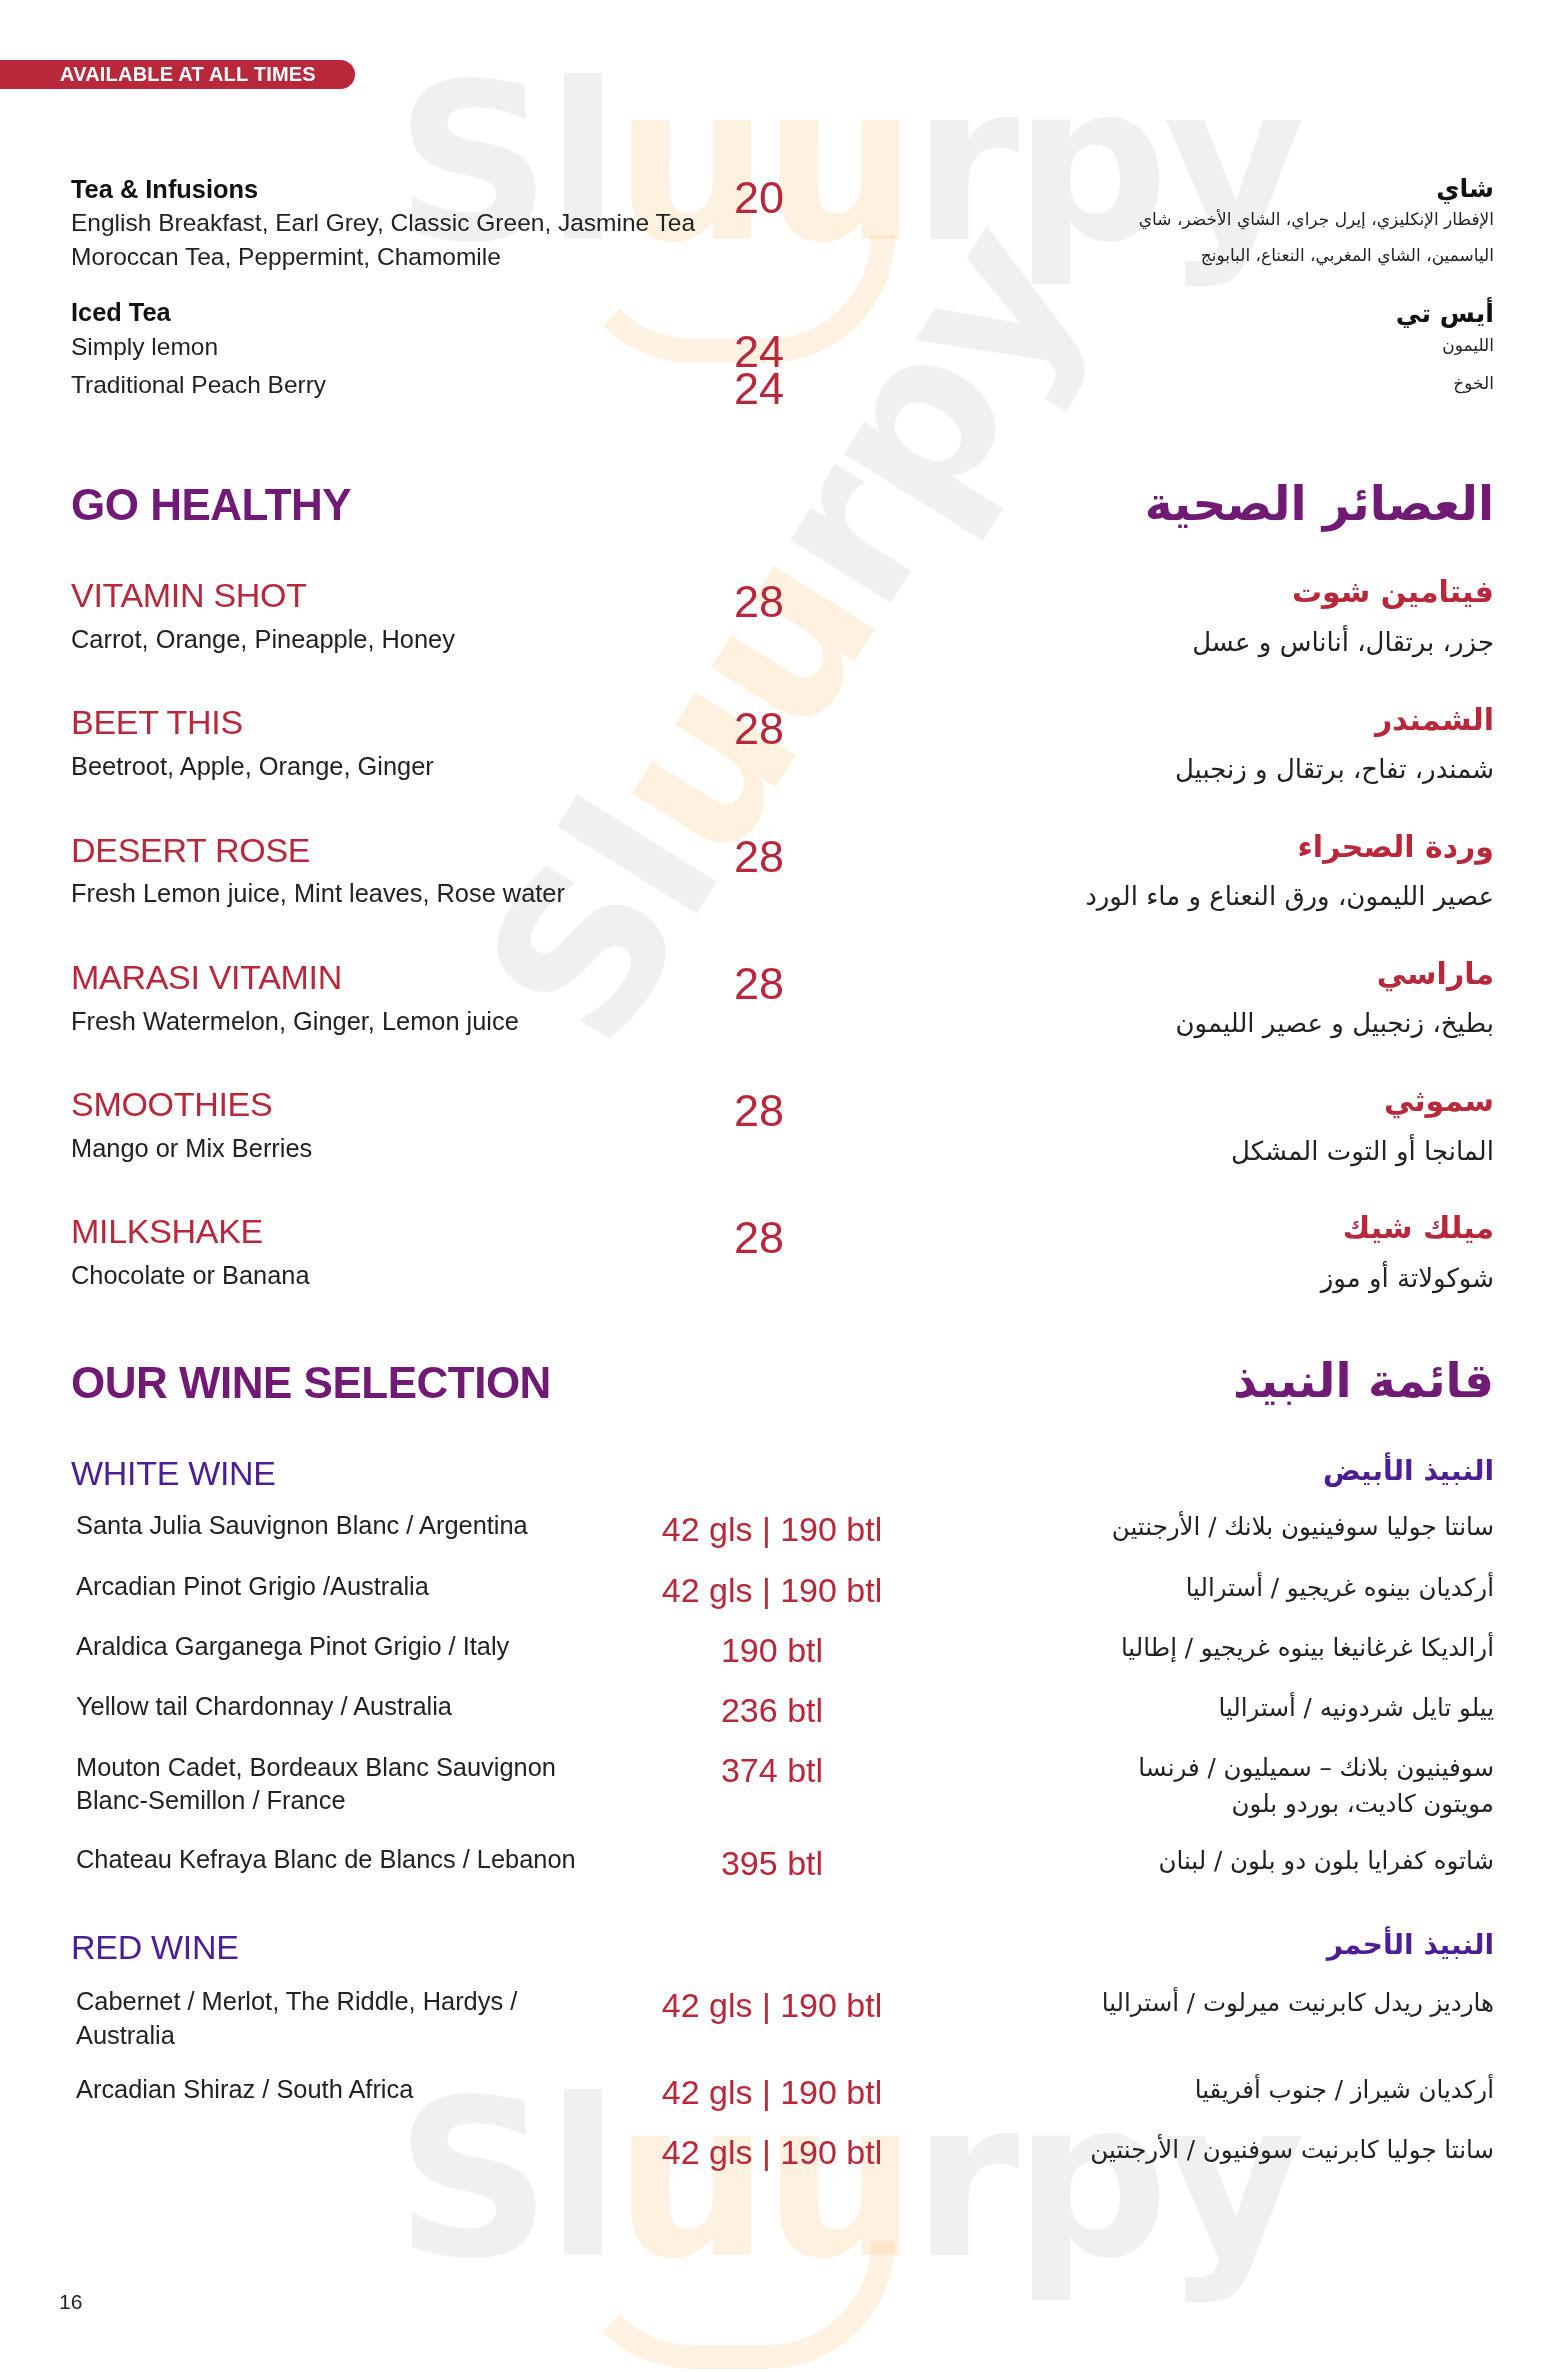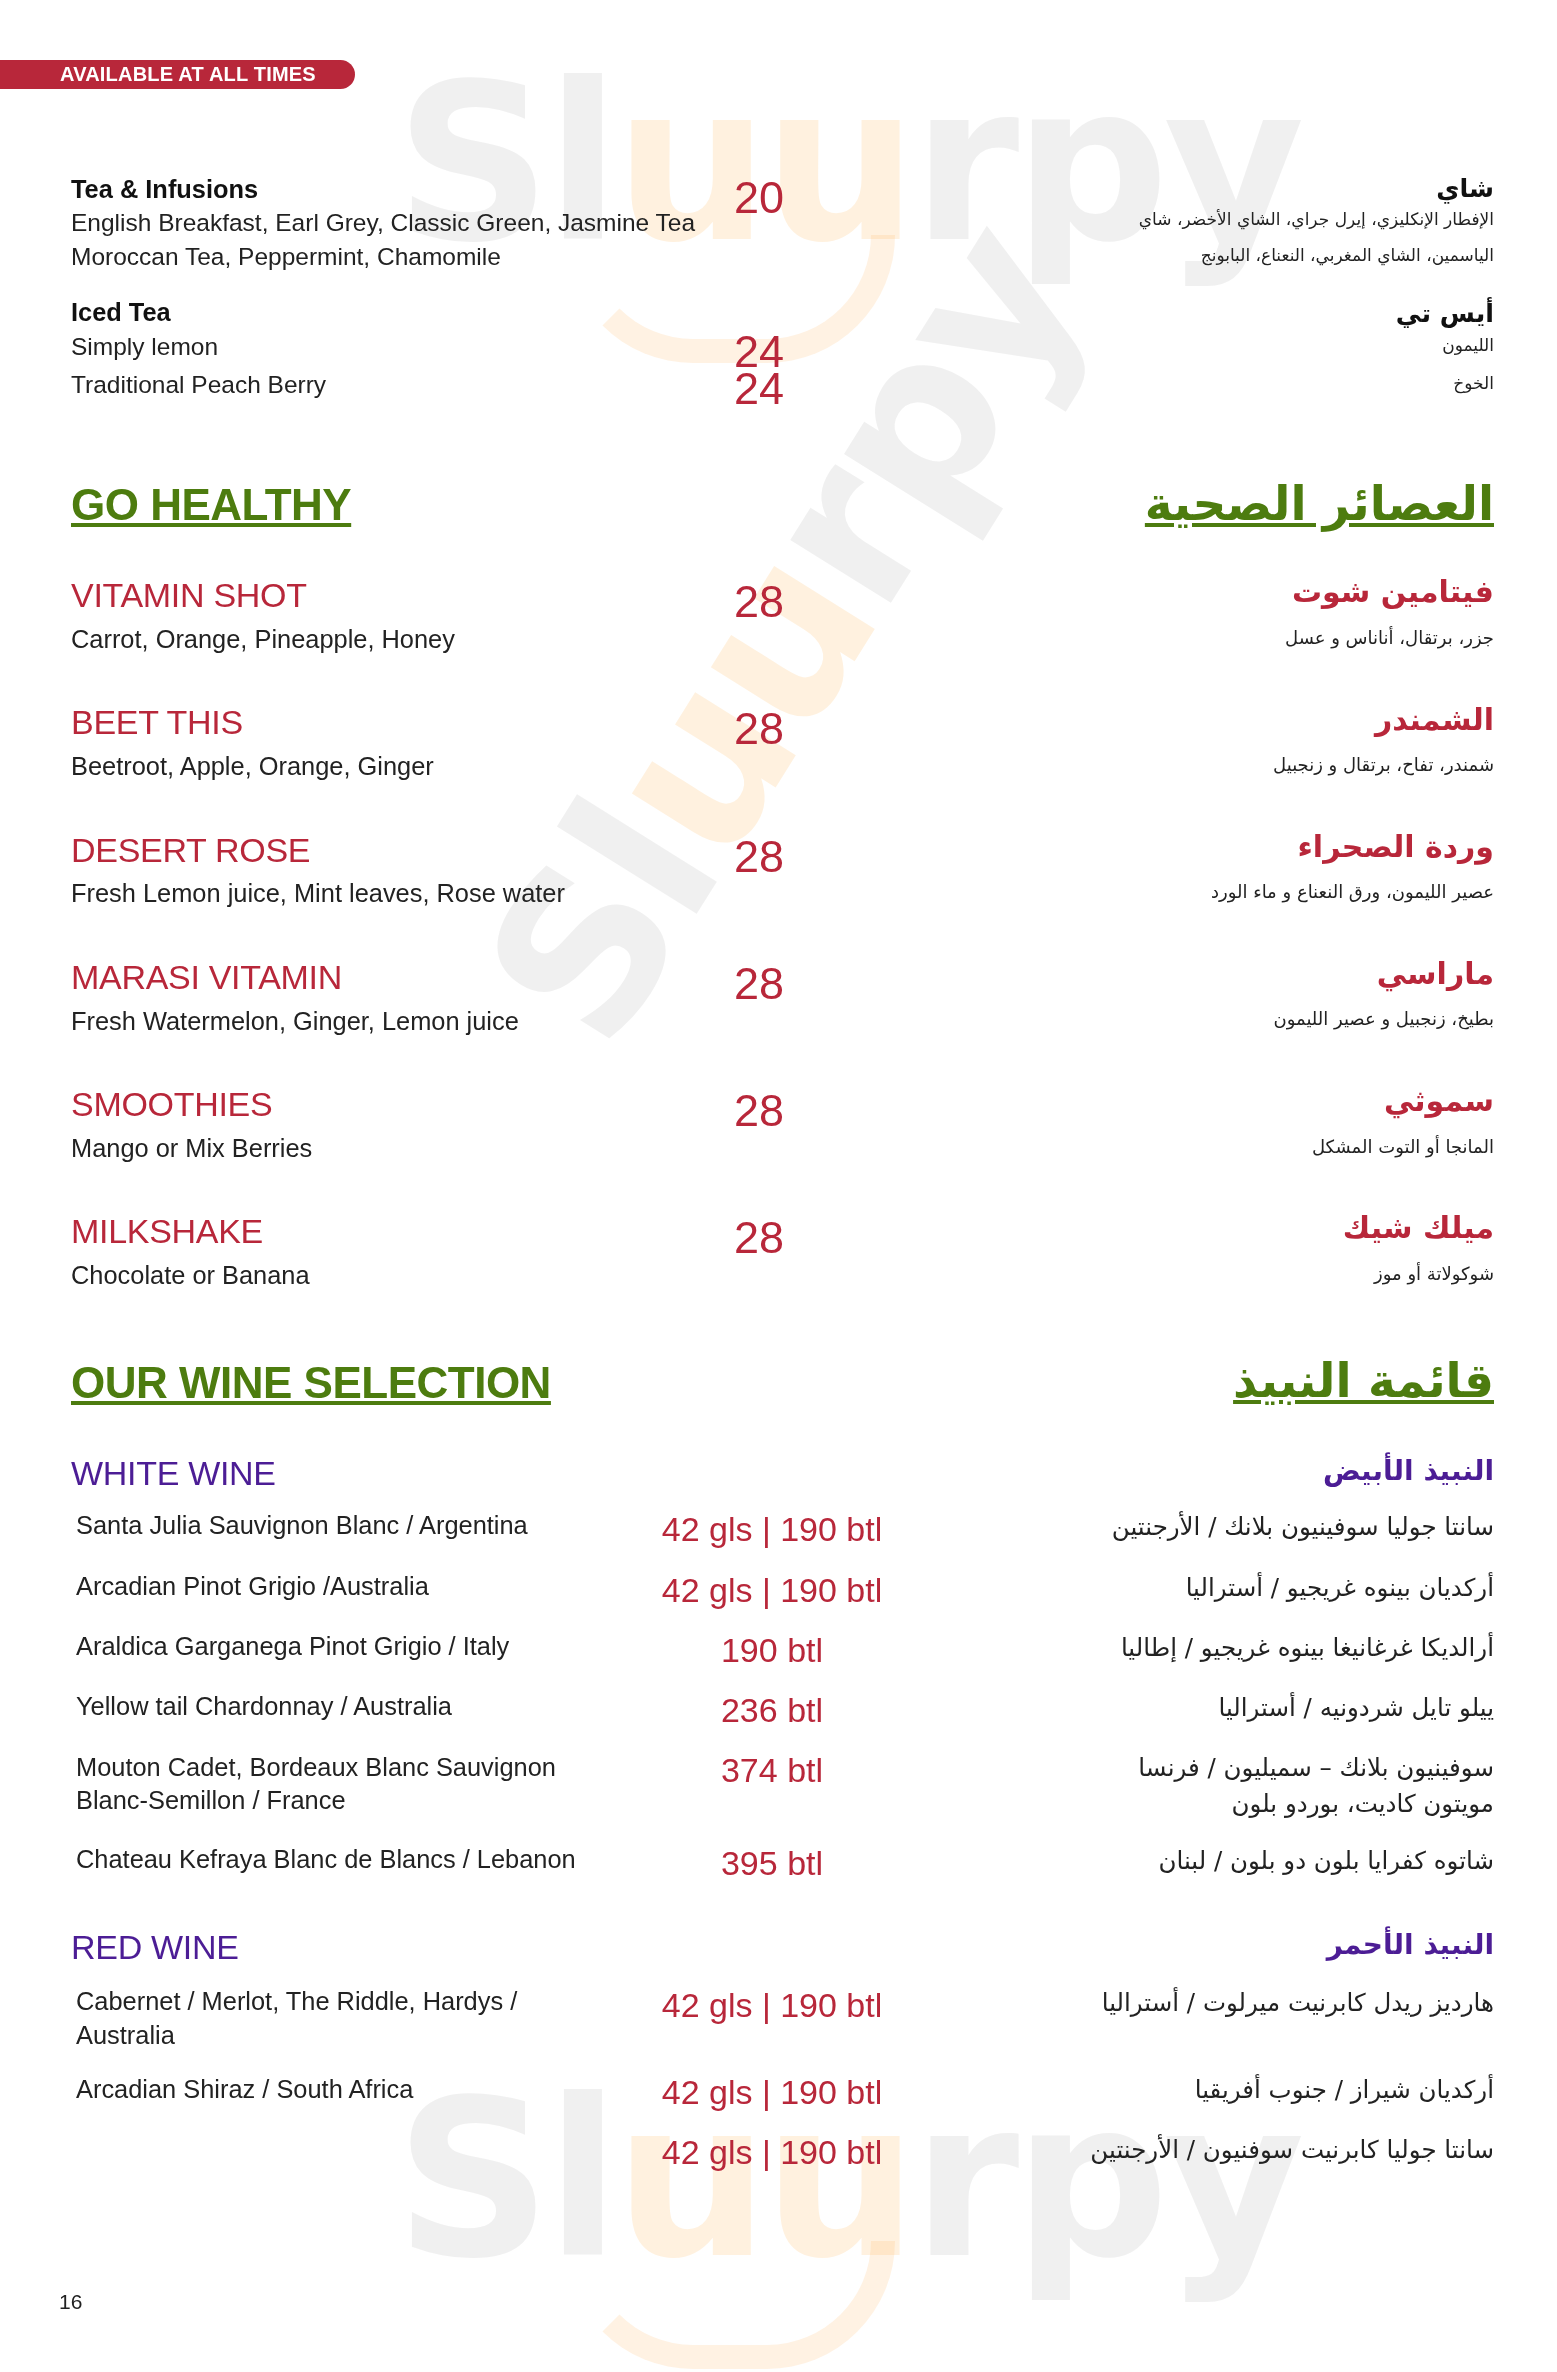--- a/index.html
+++ b/index.html
@@ -17,26 +17,26 @@
             border-radius:0 15px 15px 0; color:#fff; font-weight:bold; font-size:20px;
             line-height:29px; padding-left:60px; box-sizing:border-box; letter-spacing:0.2px; }
   .en { position:absolute; left:71px; white-space:nowrap; }
   .ar { position:absolute; right:63px; direction:rtl; text-align:right; white-space:nowrap;
         font-family:"DejaVu Sans", sans-serif; }
   .price { position:absolute; white-space:nowrap; color:#b8273a; }
   .blk { font-weight:bold; font-size:25.4px; color:#111; }
   .txt { font-size:24.5px; color:#222; font-weight:normal; }
   .ar.blk { font-size:25.4px; }
   .ar.txt { font-size:17px; }
-  .sec-title { font-size:44px; font-weight:bold; color:#4d7c0f; letter-spacing:-0.5px;text-decoration:underline; }
+  .sec-title { font-size:44px; font-weight:bold; color:#701a75; letter-spacing:-0.5px; }
   .ar.sec-title { font-size:47px; }
   .item-name { font-size:34px; color:#b8273a; font-weight:normal; letter-spacing:-0.3px; }
   .ar.item-name { font-size:30px; font-weight:bold; }
   .item-desc { font-size:25.4px; color:#222; }
-  .ar.item-desc { font-size:18px; }
+  .ar.item-desc { font-size:26px; }
   .p28 { left:734px; font-size:45px; }
   .sub-title { font-size:34px; color:#4c1d95; letter-spacing:-0.3px; }
   .ar.sub-title { font-size:28px; font-weight:bold; }
   .wine { font-size:25.4px; color:#222; left:76px; line-height:34px; }
   .ar.wine { font-size:24.5px; line-height:34px; }
   .wprice { font-size:34px; width:226px; text-align:center; left:659px; }
   .pageno { position:absolute; left:59px; top:2290px; font-size:21px; color:#222; }
 </style>
 </head>
 <body>

